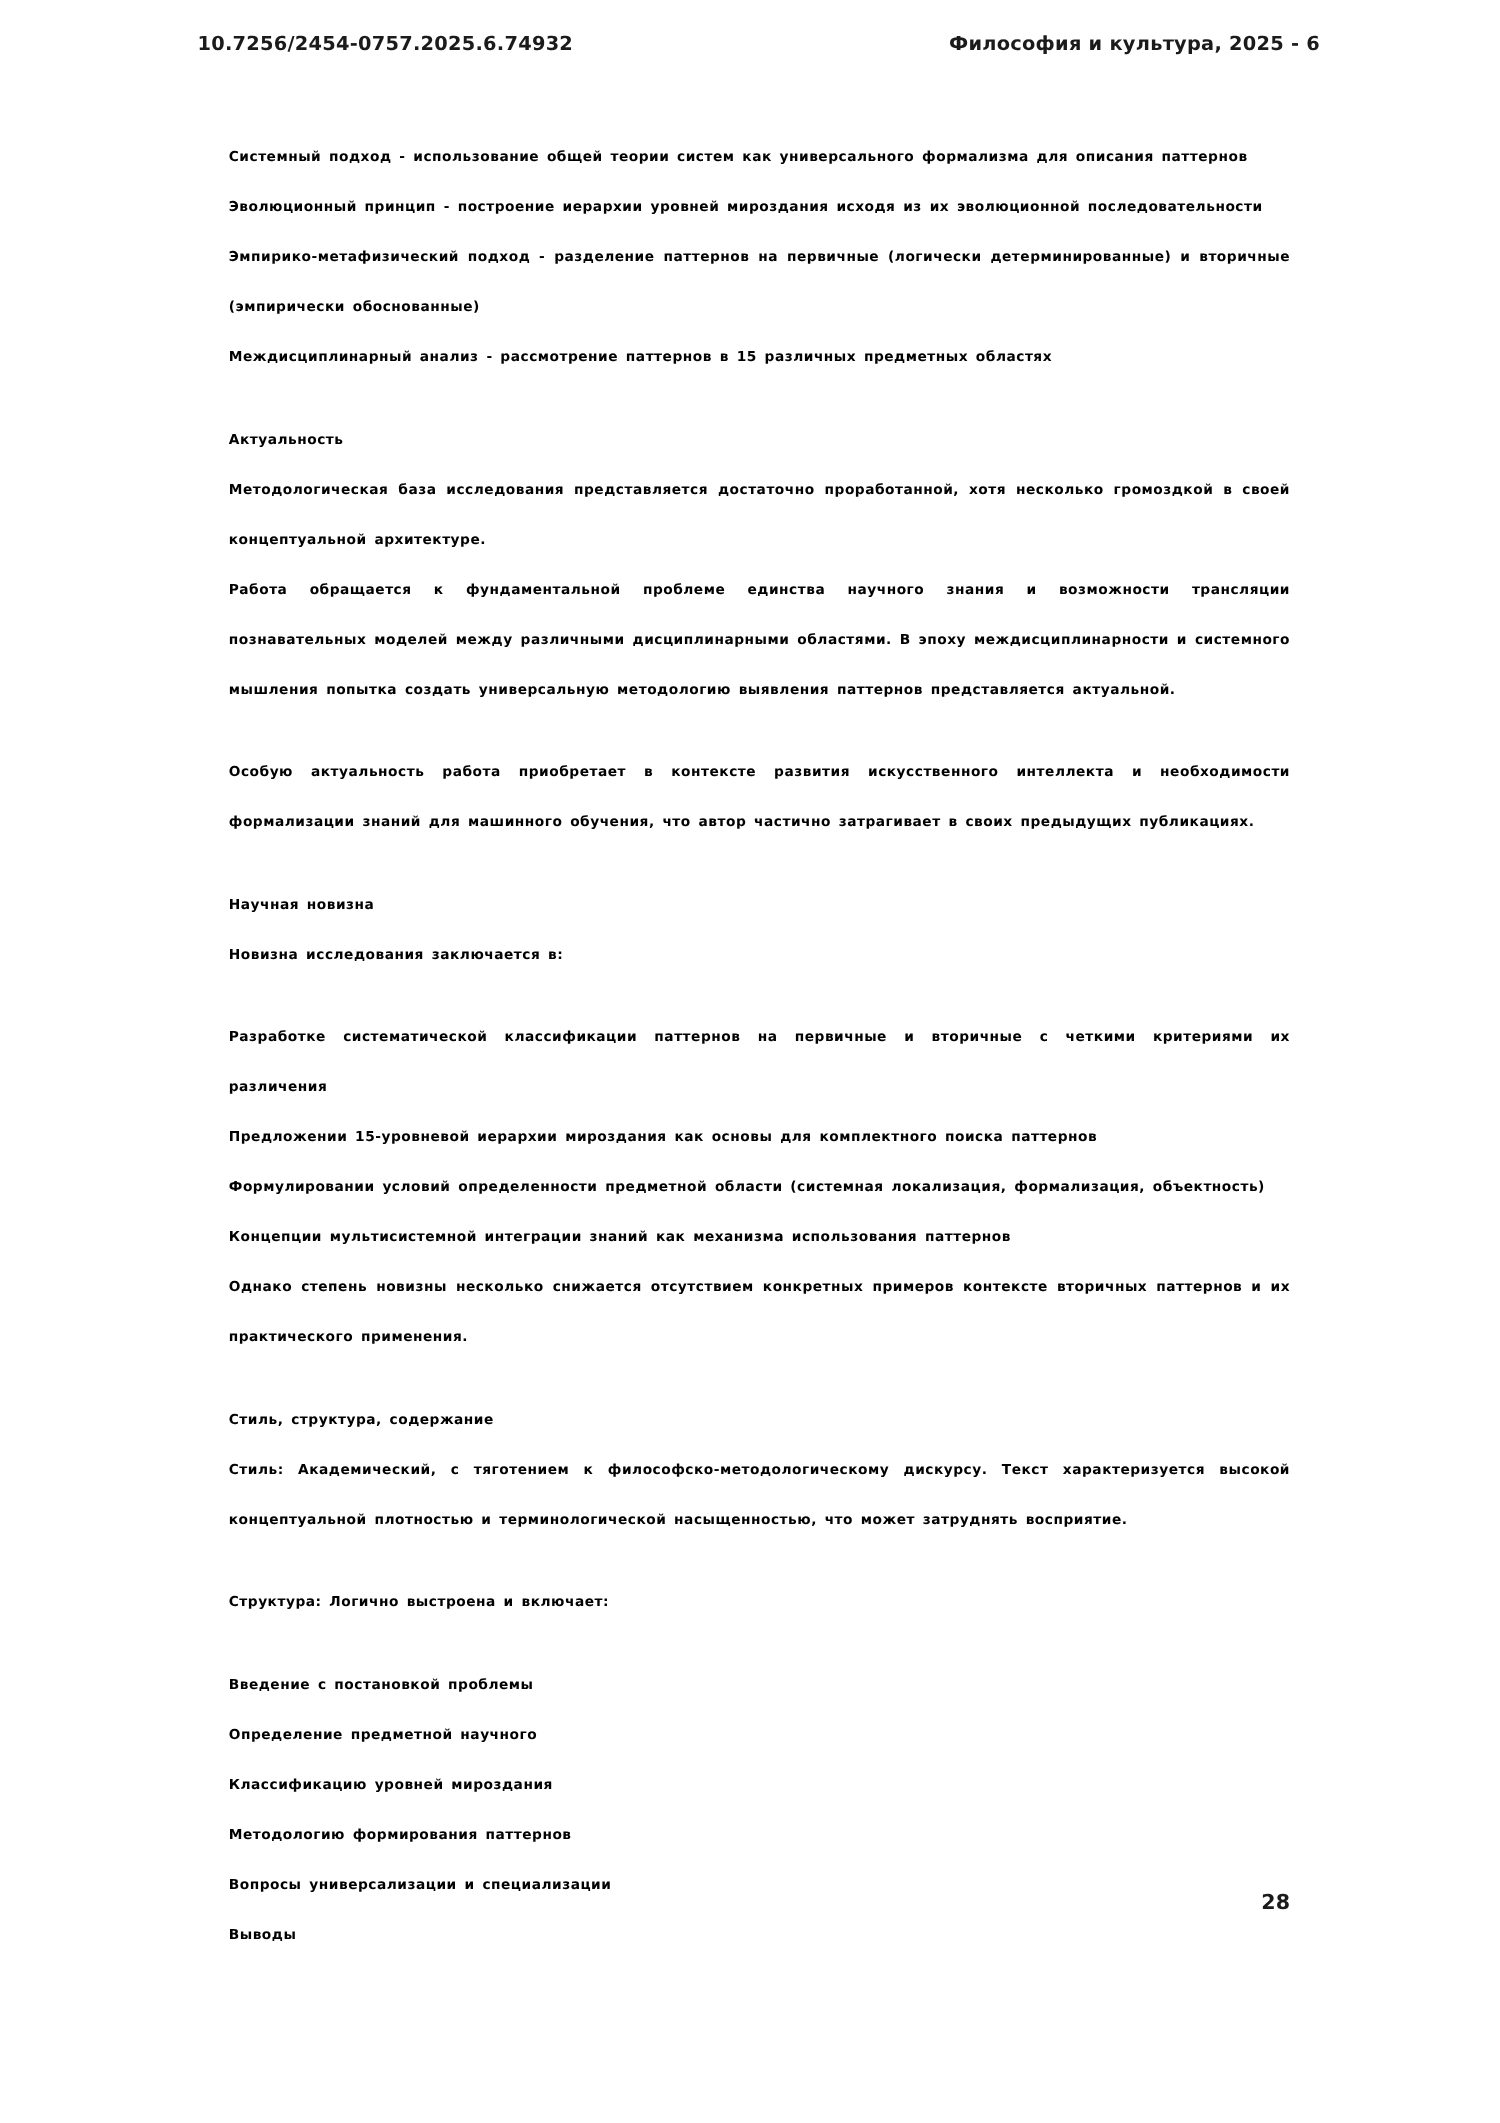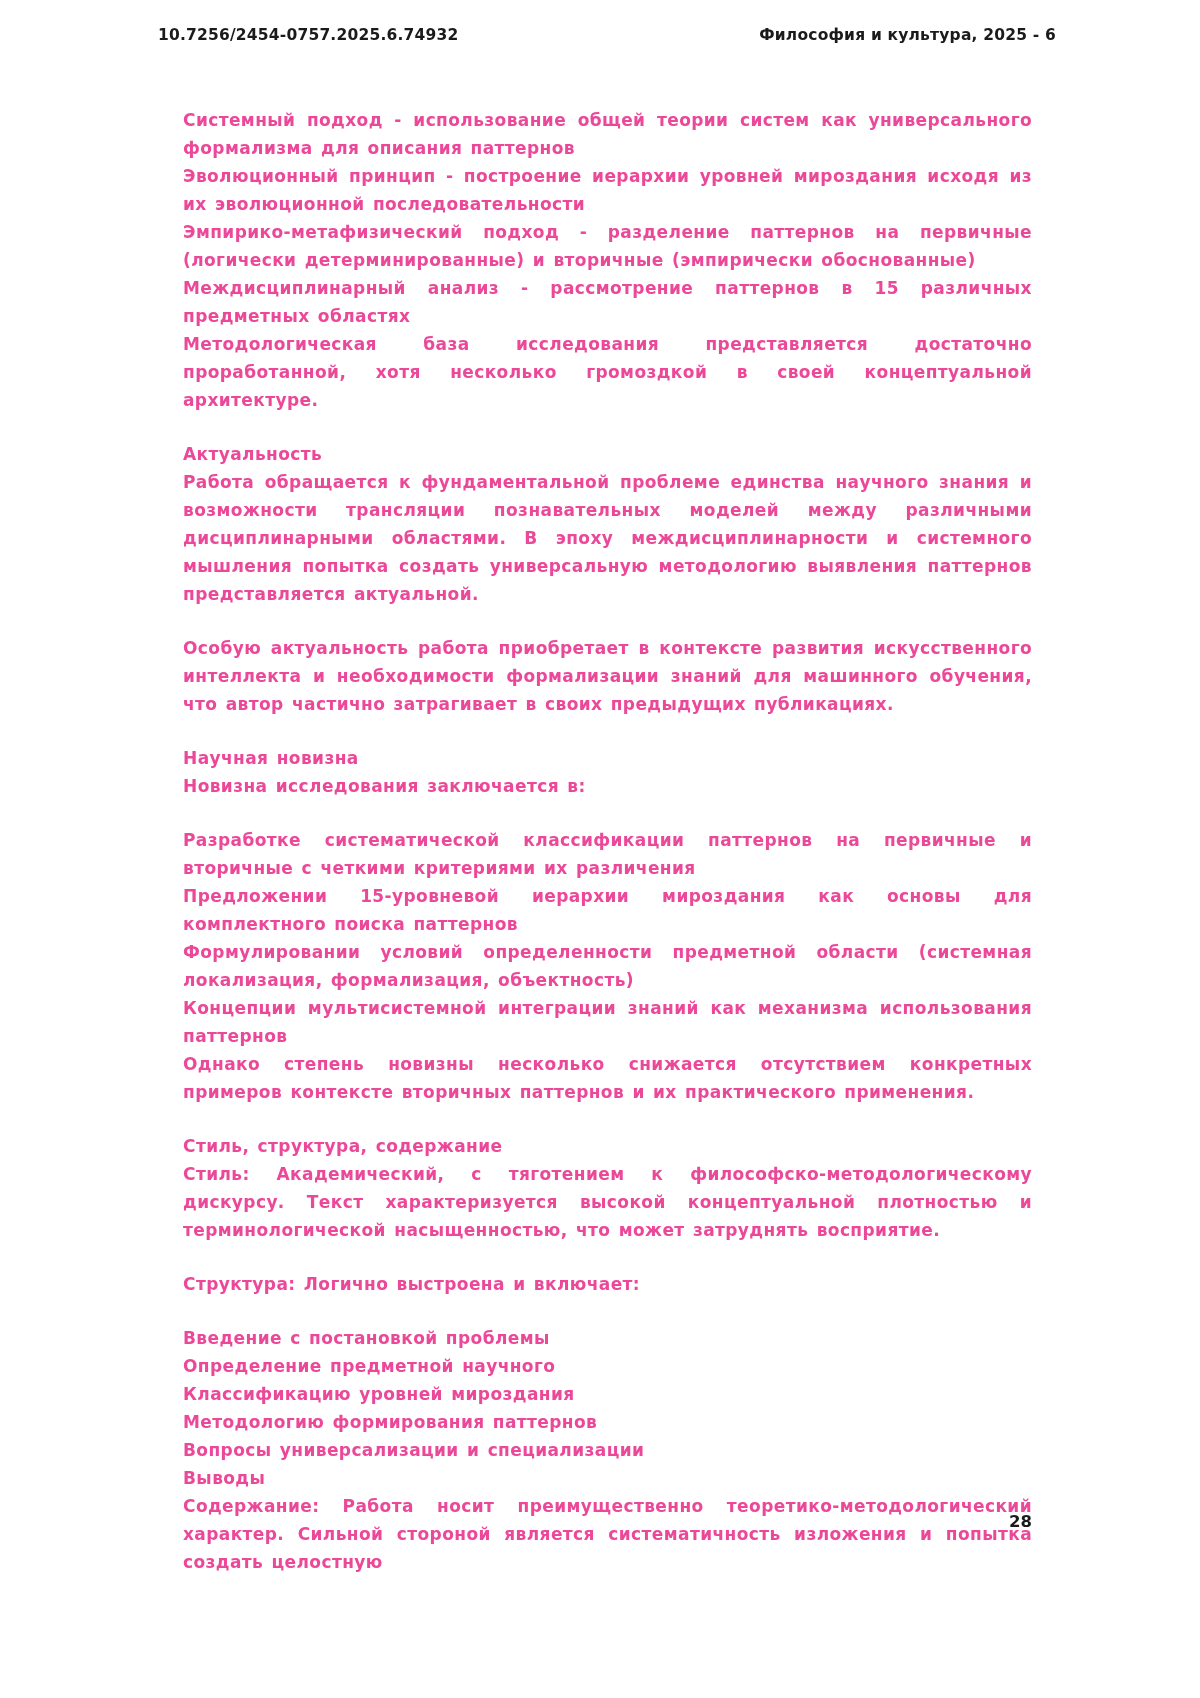--- a/index.html
+++ b/index.html
@@ -24,26 +24,26 @@
     align-items: baseline;
     font-size: 15.5px;
     letter-spacing: 0.2px;
     color: #1b1b1b;
   }
   .page-body {
     position: absolute;
     top: 106px;
     left: 183px;
     width: 849px;
-    font-size: 17px;
-    line-height: 28px;
+    font-size: 11px;
+    line-height: 40px;
     letter-spacing: 0.4px;
     word-spacing: 2px;
     text-align: justify;
-    color: #ec4899;
+    color: #000000;
   }
   .para { margin: 0; }
   .gap { margin-top: 26px; }
   .page-footer {
     position: absolute;
     top: 1512px;
     left: 183px;
     width: 849px;
     text-align: right;
     font-size: 16.5px;
@@ -58,23 +58,23 @@
   <header class="page-header">
     <span>10.7256/2454-0757.2025.6.74932</span>
     <span>Философия и культура, 2025 - 6</span>
   </header>
 
   <main class="page-body">
     <p class="para">Системный подход - использование общей теории систем как универсального формализма для описания паттернов</p>
     <p class="para">Эволюционный принцип - построение иерархии уровней мироздания исходя из их эволюционной последовательности</p>
     <p class="para">Эмпирико-метафизический подход - разделение паттернов на первичные (логически детерминированные) и вторичные (эмпирически обоснованные)</p>
     <p class="para">Междисциплинарный анализ - рассмотрение паттернов в 15 различных предметных областях</p>
+    <p class="para gap">Актуальность</p>
+
     <p class="para">Методологическая база исследования представляется достаточно проработанной, хотя несколько громоздкой в своей концептуальной архитектуре.</p>
-
-    <p class="para gap">Актуальность</p>
     <p class="para">Работа обращается к фундаментальной проблеме единства научного знания и возможности трансляции познавательных моделей между различными дисциплинарными областями. В эпоху междисциплинарности и системного мышления попытка создать универсальную методологию выявления паттернов представляется актуальной.</p>
 
     <p class="para gap">Особую актуальность работа приобретает в контексте развития искусственного интеллекта и необходимости формализации знаний для машинного обучения, что автор частично затрагивает в своих предыдущих публикациях.</p>
 
     <p class="para gap">Научная новизна</p>
     <p class="para">Новизна исследования заключается в:</p>
 
     <p class="para gap">Разработке систематической классификации паттернов на первичные и вторичные с четкими критериями их различения</p>
     <p class="para">Предложении 15-уровневой иерархии мироздания как основы для комплектного поиска паттернов</p>
     <p class="para">Формулировании условий определенности предметной области (системная локализация, формализация, объектность)</p>
@@ -85,20 +85,19 @@
     <p class="para">Стиль: Академический, с тяготением к философско-методологическому дискурсу. Текст характеризуется высокой концептуальной плотностью и терминологической насыщенностью, что может затруднять восприятие.</p>
 
     <p class="para gap">Структура: Логично выстроена и включает:</p>
 
     <p class="para gap">Введение с постановкой проблемы</p>
     <p class="para">Определение предметной научного</p>
     <p class="para">Классификацию уровней мироздания</p>
     <p class="para">Методологию формирования паттернов</p>
     <p class="para">Вопросы универсализации и специализации</p>
     <p class="para">Выводы</p>
-    <p class="para">Содержание: Работа носит преимущественно теоретико-методологический характер. Сильной стороной является систематичность изложения и попытка создать целостную</p>
   </main>
 
   <footer class="page-footer">
     <span>28</span>
   </footer>
 
 </div>
 
 </body></html>

